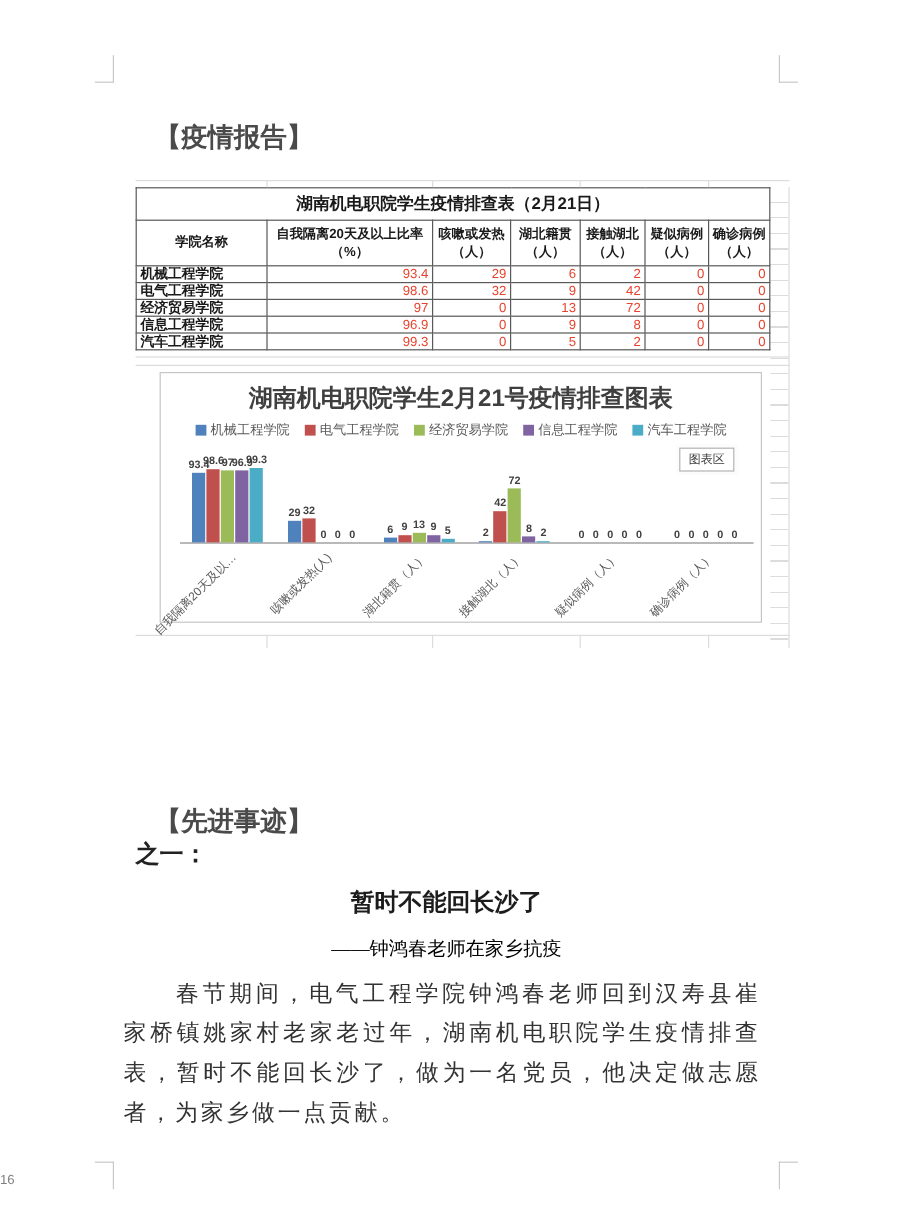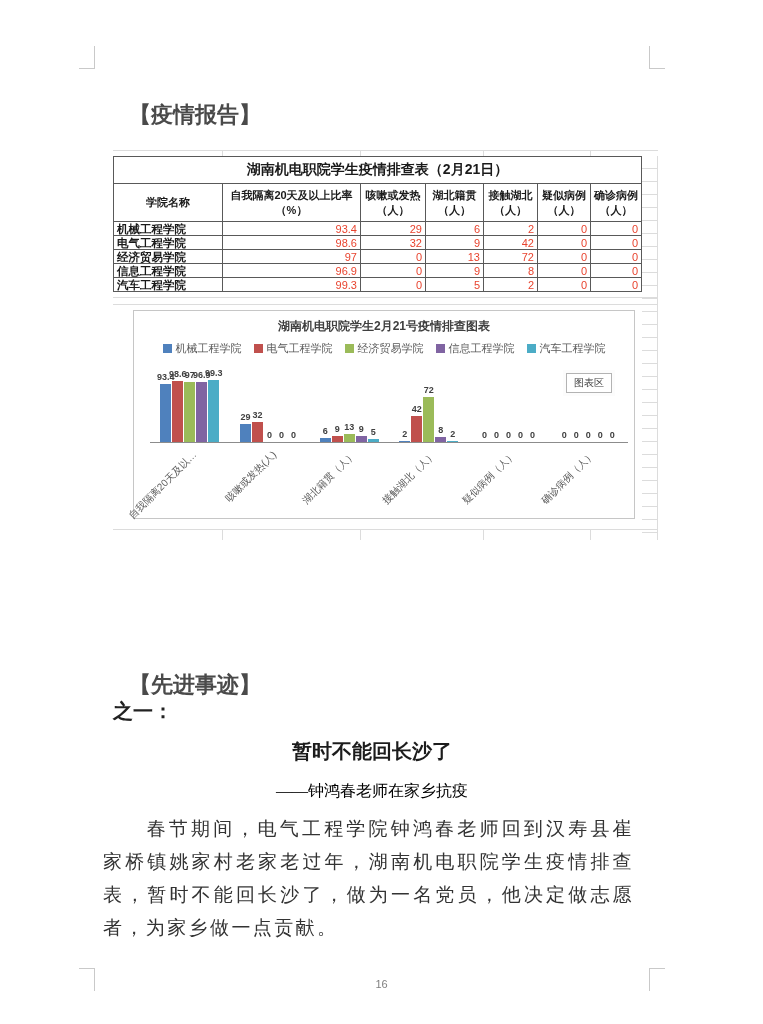--- a/index.html
+++ b/index.html
@@ -14,21 +14,21 @@
   
   .h-bracket{position:absolute;left:113px;font-size:22px;font-weight:bold;color:#4a4a4a;margin:16px;}
   #s1{top:84px;} #s2{top:654px;}
   .sub-label{position:absolute;left:113px;top:698px;font-size:20px;font-weight:bold;color:#222;}
   .story-title{position:absolute;left:94px;top:738px;width:556px;text-align:center;
                font-size:20px;font-weight:bold;color:#1c1c1c;}
   .story-subtitle{position:absolute;left:94px;top:781px;width:556px;text-align:center;
                   font-size:16px;color:#000000;}
   .story-para{position:absolute;left:103px;top:812px;width:531px;font-size:19px;line-height:33px;
               letter-spacing:2.4px;text-align:justify;text-indent:2.3em;color:#333;margin:0;}
-  .pagenum{position:absolute;left:0;top:978px;width:100%;text-align:center;
+  .pagenum{position:absolute;left:0;top:978px;width:100%;text-align:left;
            font-family:"Liberation Sans",sans-serif;font-size:11px;color:#7f7f7f;}
   
   .gl{position:absolute;background:#dcdcdc;}
   .xlstrip{position:absolute;left:642px;top:156px;width:15px;height:384px;
            border-right:1px solid #dcdcdc;
            background:repeating-linear-gradient(to bottom,transparent 0 12px,#dcdcdc 12px 13px);}
   
   .tbl-wrap{position:absolute;left:113px;top:156px;}
   table.epid{border-collapse:collapse;table-layout:fixed;width:528px;
              font-family:"Liberation Sans",sans-serif;}
@@ -36,21 +36,21 @@
   table.epid{border:1.5px solid #4d4d4d;}
   .c0{width:109px;} .c1{width:138px;} .c2{width:65px;} .c3{width:58px;}
   .c4{width:54px;} .c5{width:53px;} .c6{width:51px;}
   .t-title{height:26px;font-size:14px;font-weight:bold;text-align:center;color:#1a1a1a;}
   .t-head th{height:37px;font-size:11px;font-weight:bold;text-align:center;color:#1a1a1a;line-height:1.35;}
   .tname{height:13px;font-size:11.5px;font-weight:bold;color:#1a1a1a;text-align:left;vertical-align:bottom;line-height:12px;}
   .tval{height:13px;font-size:11px;text-align:right;vertical-align:bottom;line-height:12px;}
   
   .chart{position:absolute;left:133px;top:310px;width:500px;height:207px;background:#fff;
          border:1px solid #c6c6c6;font-family:"Liberation Sans",sans-serif;}
-  .c-title{margin-top:7px;text-align:center;font-size:12px;font-weight:bold;color:#3f3f3f;}
+  .c-title{margin-top:7px;text-align:center;font-size:20px;font-weight:bold;color:#3f3f3f;}
   .c-legend{display:flex;justify-content:center;align-items:center;gap:12px;margin-top:6px;
             font-size:11px;color:#595959;}
   .c-legend .li{display:flex;align-items:center;gap:4px;white-space:nowrap;}
   .c-legend .sq{width:9px;height:9px;display:inline-block;}
   .c-plot{position:relative;margin:12px 6px 0 16px;height:74px;display:flex;
           border-bottom:1px solid #8c8c8c;}
   .c-group{flex:1;position:relative;display:flex;align-items:flex-end;justify-content:center;gap:1px;}
   .c-barwrap{display:flex;flex-direction:column;align-items:center;width:11px;}
   .c-blabel{font-size:9px;font-weight:bold;color:#404040;white-space:nowrap;line-height:10px;margin-bottom:2px;}
   .c-bar{width:11px;}

